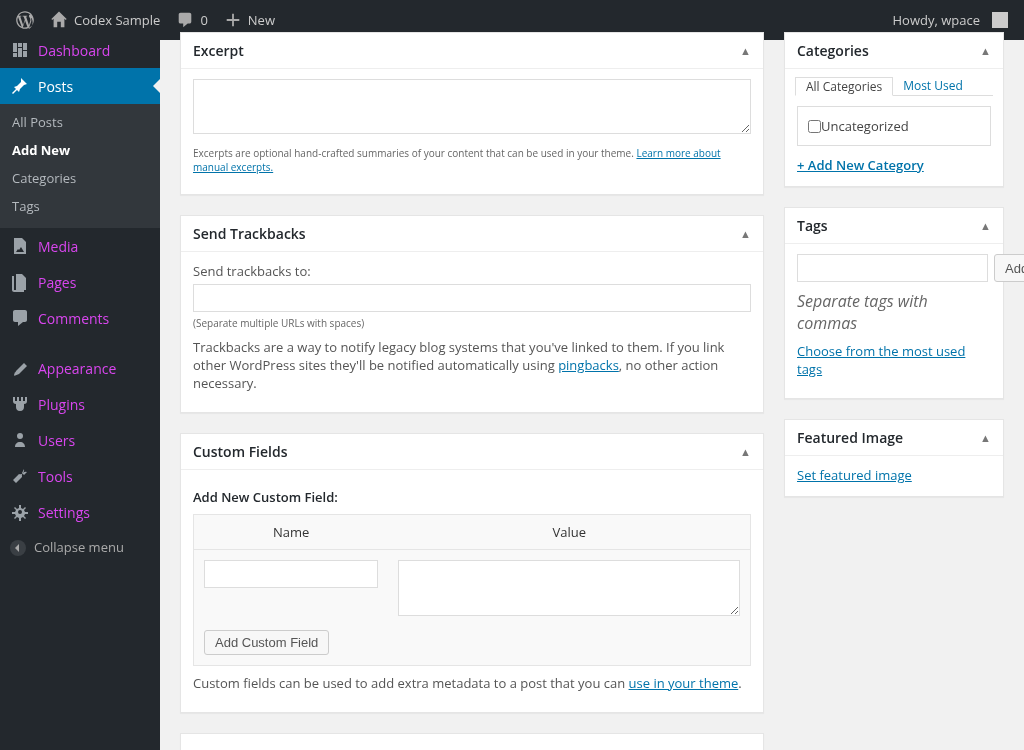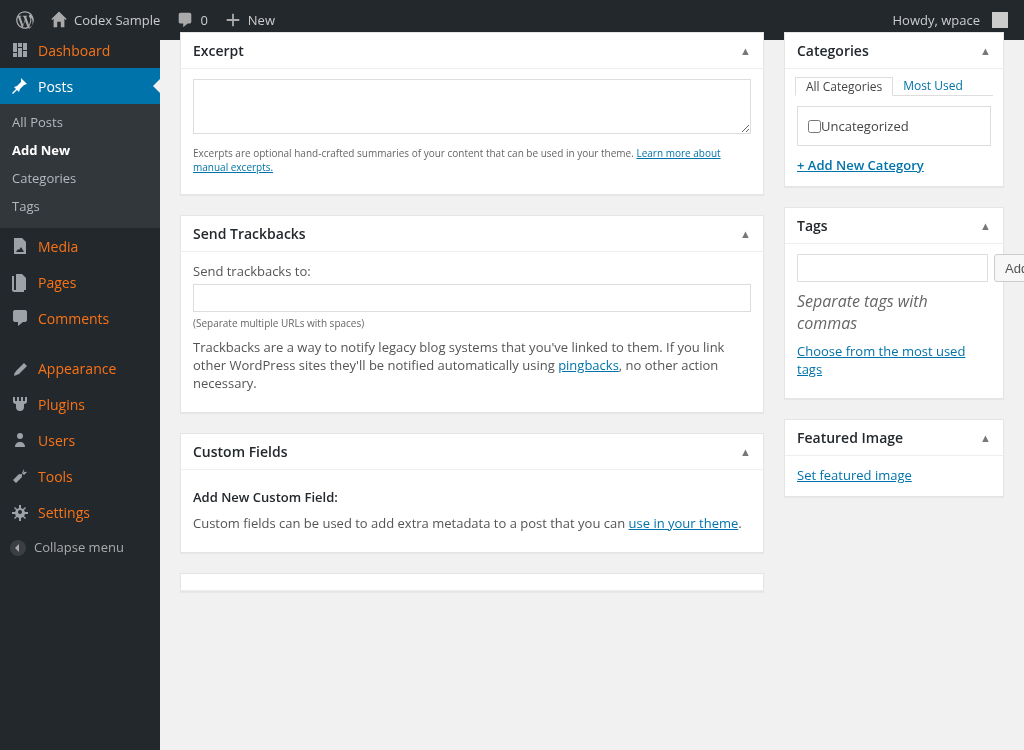--- a/index.html
+++ b/index.html
@@ -7,21 +7,21 @@
 
   
   .adminbar { background: #23282d; color: #eee; height: 40px; display: flex; align-items: center; padding: 0 8px; font-size: 13px; }
   .adminbar .ab-item { display: flex; align-items: center; gap: 6px; padding: 0 8px; color: #ccc; height: 32px; cursor: pointer; }
   .adminbar .ab-item svg { width: 18px; height: 18px; fill: #aaa; }
   .adminbar .spacer { flex: 1; }
   .adminbar .avatar { width: 16px; height: 16px; background: #ccc; margin-left: 6px; }
 
   
   .adminmenu { position: absolute; top: 32px; left: 0; width: 160px; background: #23282d; color: #eee; height: 718px; }
-  .adminmenu .menu-item { display: flex; align-items: center; gap: 8px; padding: 8px 10px; color: #f97316; font-size: 14px; cursor: pointer; }
+  .adminmenu .menu-item { display: flex; align-items: center; gap: 8px; padding: 8px 10px; color: #d946ef; font-size: 14px; cursor: pointer; }
   .adminmenu .menu-item svg { width: 20px; height: 20px; fill: #9ba2a8; }
   .adminmenu .menu-item.current { background: #0073aa; color: #fff; position: relative; }
   .adminmenu .menu-item.current svg { fill: #fff; }
   .adminmenu .menu-item.current::after { content: ""; position: absolute; right: -1px; top: 50%; margin-top: -8px; border: 8px solid transparent; border-right-color: #f1f1f1; }
   .adminmenu .submenu { background: #32373c; padding: 4px 0 8px 0; }
   .adminmenu .submenu .sub-item { padding: 5px 12px; font-size: 13px; color: #b4b9be; cursor: pointer; }
   .adminmenu .submenu .sub-item.current { color: #fff; font-weight: 700; }
   .adminmenu .collapse { display: flex; align-items: flex-end; gap: 8px; padding: 8px 10px; color: #aaa; font-size: 13px; cursor: pointer; }
   .adminmenu .collapse-btn { width: 16px; height: 16px; border-radius: 50%; background: #3a3f44; display: inline-flex; align-items: center; justify-content: center; }
   .adminmenu .collapse-btn svg { width: 10px; height: 10px; fill: #aaa; }
@@ -209,20 +209,39 @@
         </div>
       </div>
 
       <div class="postbox">
         <div class="postbox-header">
           <h2>Custom Fields</h2>
           <span class="toggle-indicator">▲</span>
         </div>
         <div class="inside">
           <p style="font-weight:600;color:#23282d"><span>Add New Custom Field:</span></p>
+          <table class="cf-table">
+            <thead>
+              <tr>
+                <th style="width:35%">Name</th>
+                <th>Value</th>
+              </tr>
+            </thead>
+            <tbody>
+              <tr>
+                <td><input class="cf-name-input" type="text" style=""></td>
+                <td><textarea class="cf-value-input" style=""></textarea></td>
+              </tr>
+              <tr>
+                <td colspan="2" style="padding-top:0">
+                  <button class="button">Add Custom Field</button>
+                </td>
+              </tr>
+            </tbody>
+          </table>
           <p>
             <span>Custom fields can be used to add extra metadata to a post that you can </span><a>use in your theme</a><span>.</span>
           </p>
         </div>
       </div>
 
       <div class="postbox">
         <div class="postbox-header">
           
           

